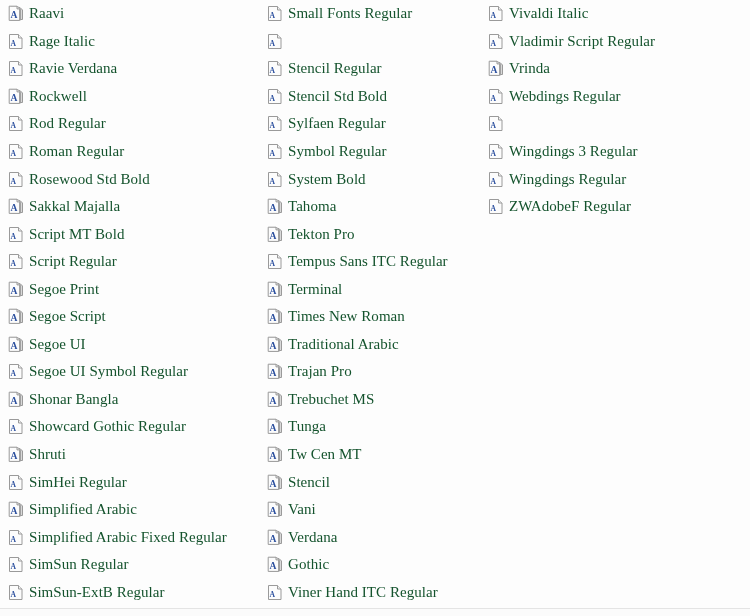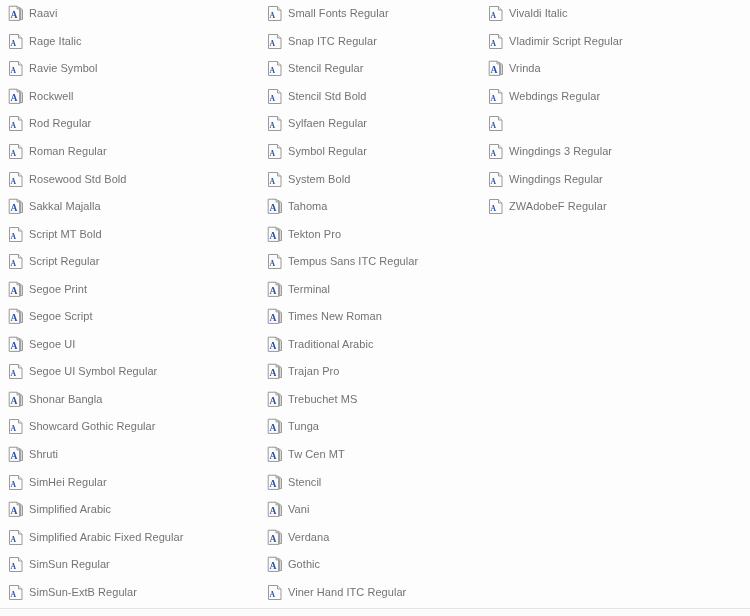--- a/index.html
+++ b/index.html
@@ -52,25 +52,25 @@
     margin-right: 5px;
   }
   .font-icon svg {
     display: block;
     width: 16px;
     height: 17px;
     shape-rendering: geometricPrecision;
   }
 
   .font-label {
-    font-size: 11px;
+    font-size: 15px;
     line-height: 17px;
-    color: #737373;
+    color: #14532d;
     letter-spacing: 0.05px;
-    font-family: Liberation Sans, sans-serif;
+    font-family: Liberation Serif, serif;
   }
 
   
   #bottom-separator {
     position: absolute;
     left: 0;
     top: 608px;
     width: 750px;
     height: 1px;
     background: #e4e4e4;
@@ -112,21 +112,21 @@
         <span class="font-label">Rage Italic</span>
       </div>
       <div class="font-item">
         <span class="font-icon">
           <svg viewBox="0 0 16 17" xmlns="http://www.w3.org/2000/svg">
             <path d="M1.5 1.5 H10.5 L14.0 5.0 V15.5 H1.5 Z" fill="#fcfcfc" stroke="#9a9a9a" stroke-width="1"></path>
             <path d="M10.5 1.5 L10.5 5.0 L14.0 5.0" fill="#efefef" stroke="#9a9a9a" stroke-width="1" stroke-linejoin="miter"></path>
             <text x="5.2" y="13.4" font-family="Liberation Serif, serif" font-size="7.6" font-weight="700" text-anchor="middle" fill="#2b4f9e">A</text>
           </svg>
         </span>
-        <span class="font-label">Ravie Symbol</span>
+        <span class="font-label">Ravie Verdana</span>
       </div>
       <div class="font-item">
         <span class="font-icon">
           <svg viewBox="0 0 16 17" xmlns="http://www.w3.org/2000/svg">
             <path d="M4.5 2.5 H12.0 L14.5 5.0 V14.5 H4.5 Z" fill="#dfdfdf" stroke="#9a9a9a" stroke-width="1"></path>
             <path d="M3.0 1.5 H10.0 L12.6 4.2 V15.0 H3.0 Z" fill="#dfdfdf" stroke="#9a9a9a" stroke-width="1"></path>
             <path d="M1.2 1.2 H9.0 L11.6 3.9 V15.4 H1.2 Z" fill="#fcfcfc" stroke="#9a9a9a" stroke-width="1"></path>
             <path d="M9.0 1.2 L9.0 3.9 L11.6 3.9" fill="#e8e8e8" stroke="#9a9a9a" stroke-width="1" stroke-linejoin="miter"></path>
             <text x="6.0" y="13.0" font-family="Liberation Serif, serif" font-size="9.6" font-weight="700" text-anchor="middle" fill="#2b4f9e">A</text>
           </svg>
@@ -340,21 +340,20 @@
         <span class="font-label">Small Fonts Regular</span>
       </div>
       <div class="font-item">
         <span class="font-icon">
           <svg viewBox="0 0 16 17" xmlns="http://www.w3.org/2000/svg">
             <path d="M1.5 1.5 H10.5 L14.0 5.0 V15.5 H1.5 Z" fill="#fcfcfc" stroke="#9a9a9a" stroke-width="1"></path>
             <path d="M10.5 1.5 L10.5 5.0 L14.0 5.0" fill="#efefef" stroke="#9a9a9a" stroke-width="1" stroke-linejoin="miter"></path>
             <text x="5.2" y="13.4" font-family="Liberation Serif, serif" font-size="7.6" font-weight="700" text-anchor="middle" fill="#2b4f9e">A</text>
           </svg>
         </span>
-        <span class="font-label">Snap ITC Regular</span>
       </div>
       <div class="font-item">
         <span class="font-icon">
           <svg viewBox="0 0 16 17" xmlns="http://www.w3.org/2000/svg">
             <path d="M1.5 1.5 H10.5 L14.0 5.0 V15.5 H1.5 Z" fill="#fcfcfc" stroke="#9a9a9a" stroke-width="1"></path>
             <path d="M10.5 1.5 L10.5 5.0 L14.0 5.0" fill="#efefef" stroke="#9a9a9a" stroke-width="1" stroke-linejoin="miter"></path>
             <text x="5.2" y="13.4" font-family="Liberation Serif, serif" font-size="7.6" font-weight="700" text-anchor="middle" fill="#2b4f9e">A</text>
           </svg>
         </span>
         <span class="font-label">Stencil Regular</span>

